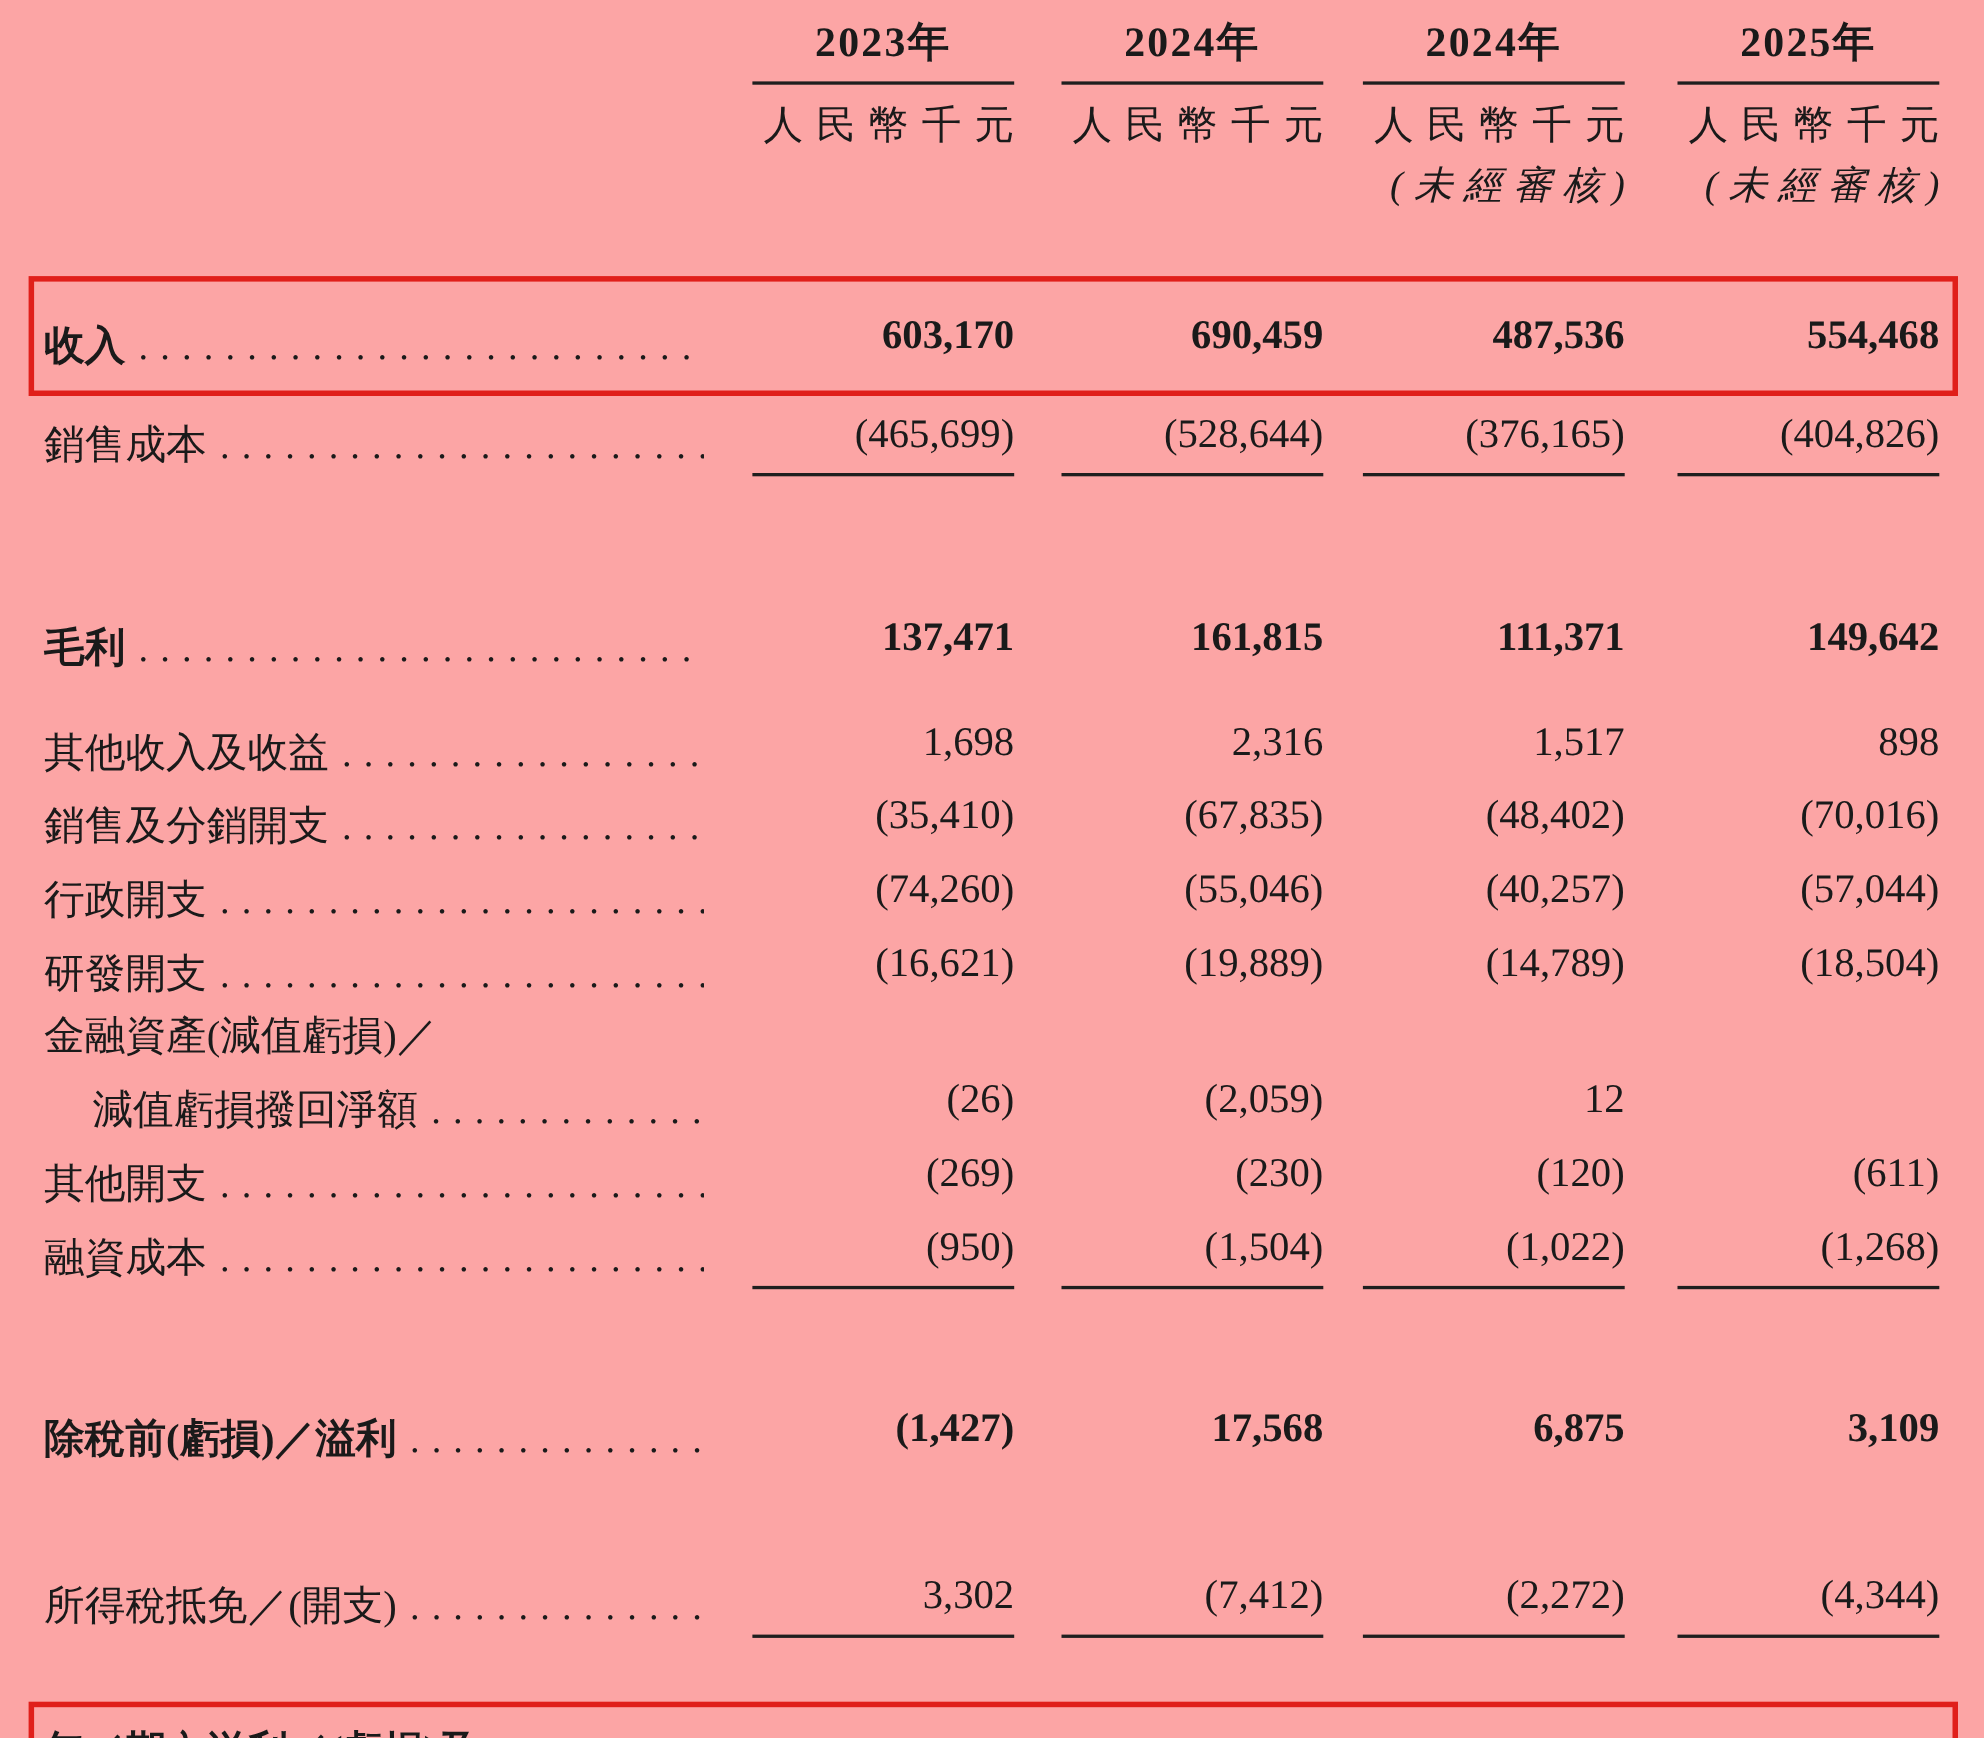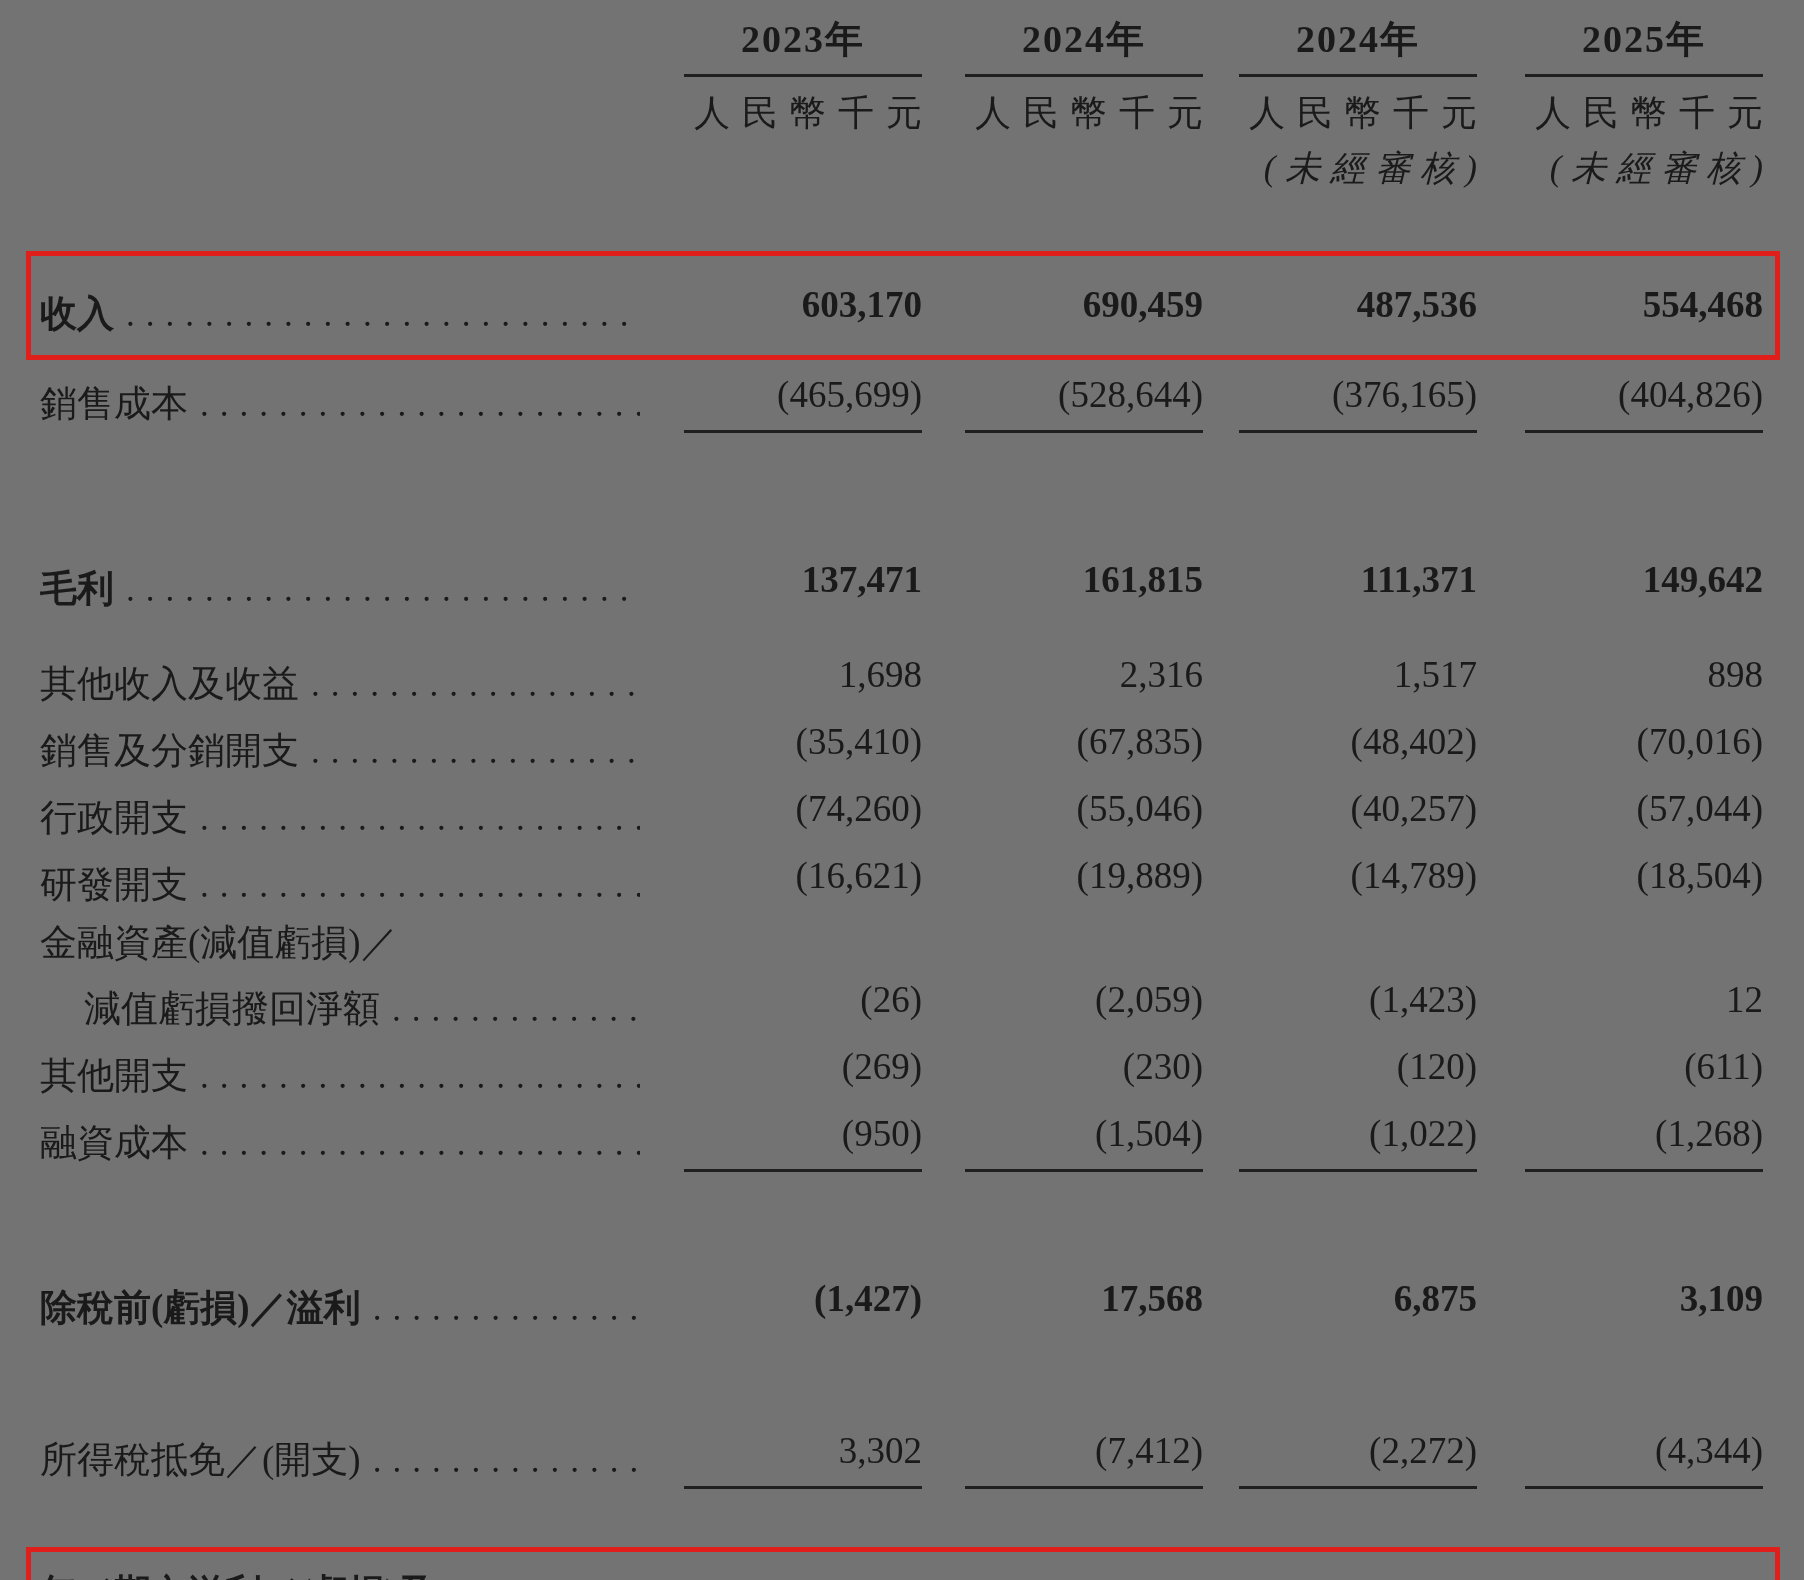--- a/index.html
+++ b/index.html
@@ -1,18 +1,18 @@
 <!DOCTYPE html>
 <html><head>
 <meta charset="utf-8">
 <style>
   html,body{margin:0;padding:0;background:#ffffff;overflow:hidden;}
   body{font-family:"Liberation Serif","DejaVu Serif",serif;color:#1a1a1a;}
   .page{position:relative;width:1804px;height:1580px;box-sizing:border-box;
-        padding:16px 41px 0 40px;background:#737373;overflow:hidden;}
+        padding:16px 41px 0 40px;background:#fca5a5;overflow:hidden;}
   .grid{display:grid;grid-template-columns:600px 282px 281px 274px 286px;align-items:end;}
   .cell{min-width:0;}
   .cell.num{text-align:right;}
   
   .header-years .year{display:inline-block;min-width:238px;text-align:center;
       font-size:38px;font-weight:700;line-height:46px;letter-spacing:2px;
       padding-bottom:12px;border-bottom:3px solid #1f1f1f;}
   .header-units{margin-top:14px;}
   .header-units .unit{display:inline-block;font-size:36px;line-height:44px;
       letter-spacing:12px;margin-right:-12px;white-space:nowrap;}
@@ -152,21 +152,20 @@
         <div class="cell num"><span class="v"></span></div>
         <div class="cell num"><span class="v"></span></div>
       </div>
       <div class="grid row indent">
         <div class="cell lbl">
           <span class="ltext">減值虧損撥回淨額</span>
           <span class="leader">................................................................................</span>
         </div>
         <div class="cell num"><span class="v">(26)</span></div>
         <div class="cell num"><span class="v">(2,059)</span></div>
-        <div class="cell num"><span class="v">(1,423)</span></div>
         <div class="cell num"><span class="v">12</span></div>
       </div>
       <div class="grid row">
         <div class="cell lbl">
           <span class="ltext">其他開支</span>
           <span class="leader">................................................................................</span>
         </div>
         <div class="cell num"><span class="v">(269)</span></div>
         <div class="cell num"><span class="v">(230)</span></div>
         <div class="cell num"><span class="v">(120)</span></div>

